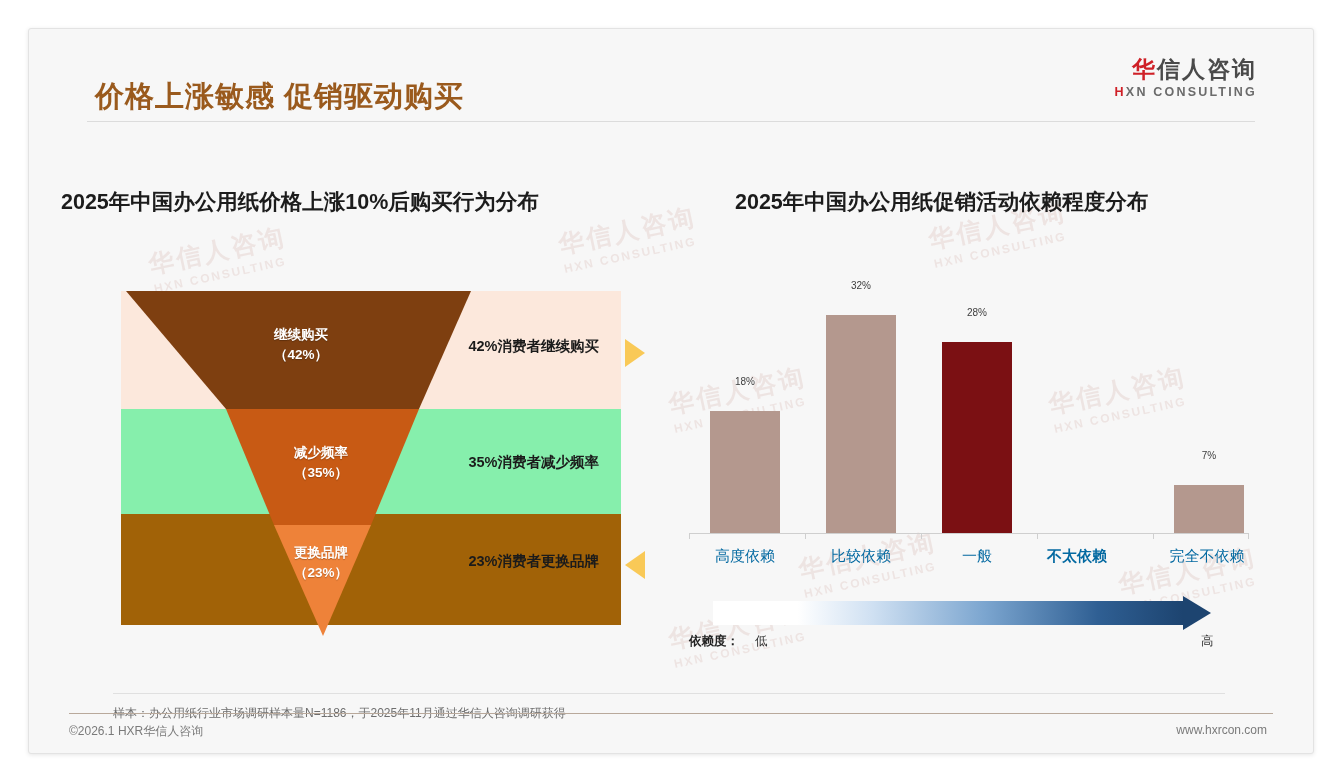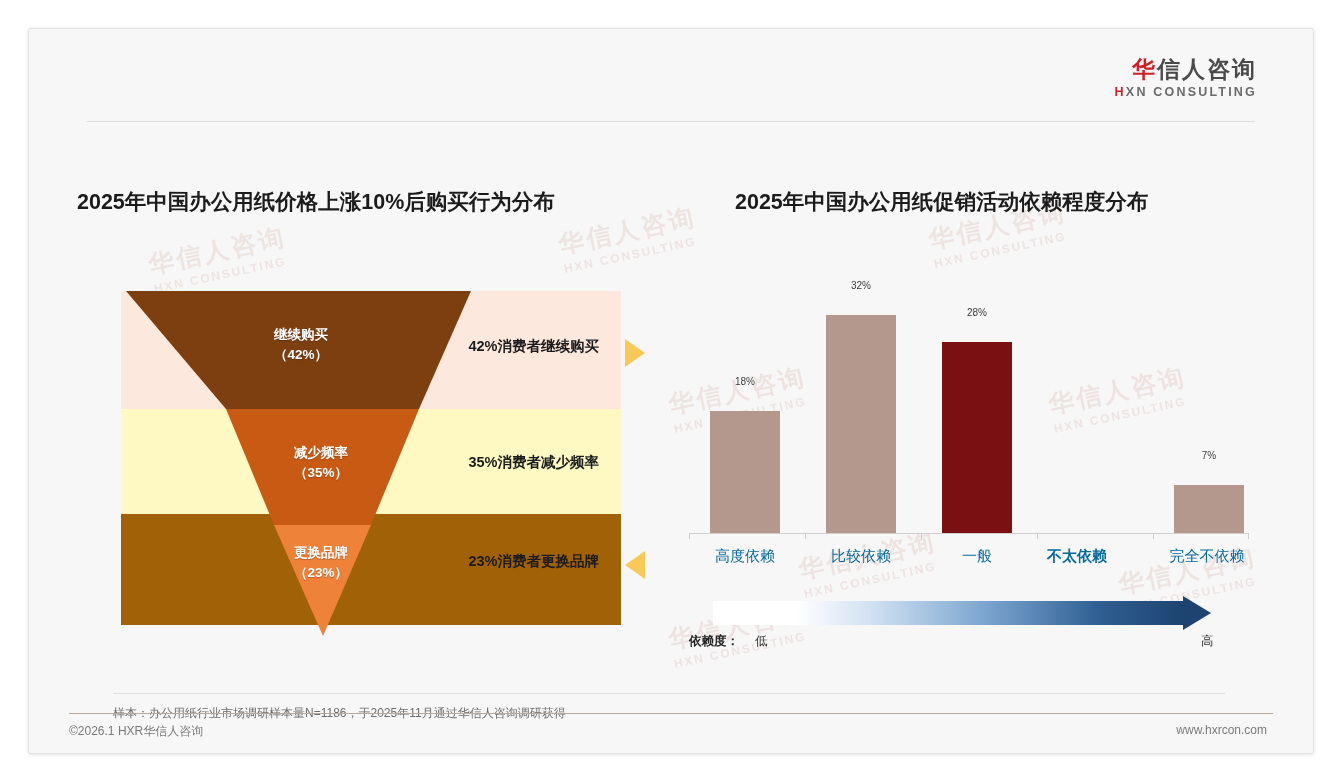--- a/index.html
+++ b/index.html
@@ -89,21 +89,21 @@
   .logo-en .hx { color: #cf2027; }
 
   
   .panel-title {
     position: absolute;
     font-size: 21.5px;
     font-weight: bold;
     color: #1c1c1c;
     white-space: nowrap;
   }
-  #left-panel-title  { left: 32px;  top: 158px; margin-left: 16px; }
+  #left-panel-title  { left: 32px;  top: 158px; }
   #right-panel-title { left: 706px; top: 158px; }
 
   
   .funnel-wrap {
     position: absolute;
     left: 72px;
     top: 234px;
     width: 500px;
     height: 373px;
     margin-left: 20px;
@@ -346,36 +346,37 @@
   <div class="wm" style="left:1090px; top:525px;">
     <span class="cn">华信人咨询</span>
     <span class="en">HXN CONSULTING</span>
   </div>
   <div class="wm" style="left:640px; top:580px;">
     <span class="cn">华信人咨询</span>
     <span class="en">HXN CONSULTING</span>
   </div>
 
   <div class="header">
+    <div class="page-title">价格上涨敏感 促销驱动购买</div>
     <div class="header-rule"></div>
     <div class="logo">
       <div class="logo-cn"><span class="hx">华</span><span>信人咨询</span></div>
       <div class="logo-en"><span class="hx">H</span><span>XN CONSULTING</span></div>
     </div>
   </div>
 
   <div class="panel-title" id="left-panel-title">2025年中国办公用纸价格上涨10%后购买行为分布</div>
   <div class="panel-title" id="right-panel-title">2025年中国办公用纸促销活动依赖程度分布</div>
 
   <div class="funnel-wrap">
 
     <div class="funnel-band" style="top:28px; height:118px; background:#FCE8DC;">
       <div class="caption" style="top:46px;">42%消费者继续购买</div>
     </div>
-    <div class="funnel-band" style="top:146px; height:116px; background:#fef9c3;">
+    <div class="funnel-band" style="top:146px; height:116px; background:#86efac;">
       <div class="caption" style="top:44px;">35%消费者减少频率</div>
     </div>
     <div class="funnel-band" style="top:251px; height:111px; background:#a16207;">
       <div class="caption" style="top:38px;">23%消费者更换品牌</div>
     </div>
 
     <svg class="funnel-svg" viewBox="0 0 500 373" preserveAspectRatio="none">
       <polygon points="5,28 350,28 298,146 105,146" fill="#7E3F10"></polygon>
       <polygon points="105,146 298,146 250,262 153,262" fill="#C85A14"></polygon>
       <polygon points="153,262 250,262 202,373" fill="#EE8239"></polygon>

